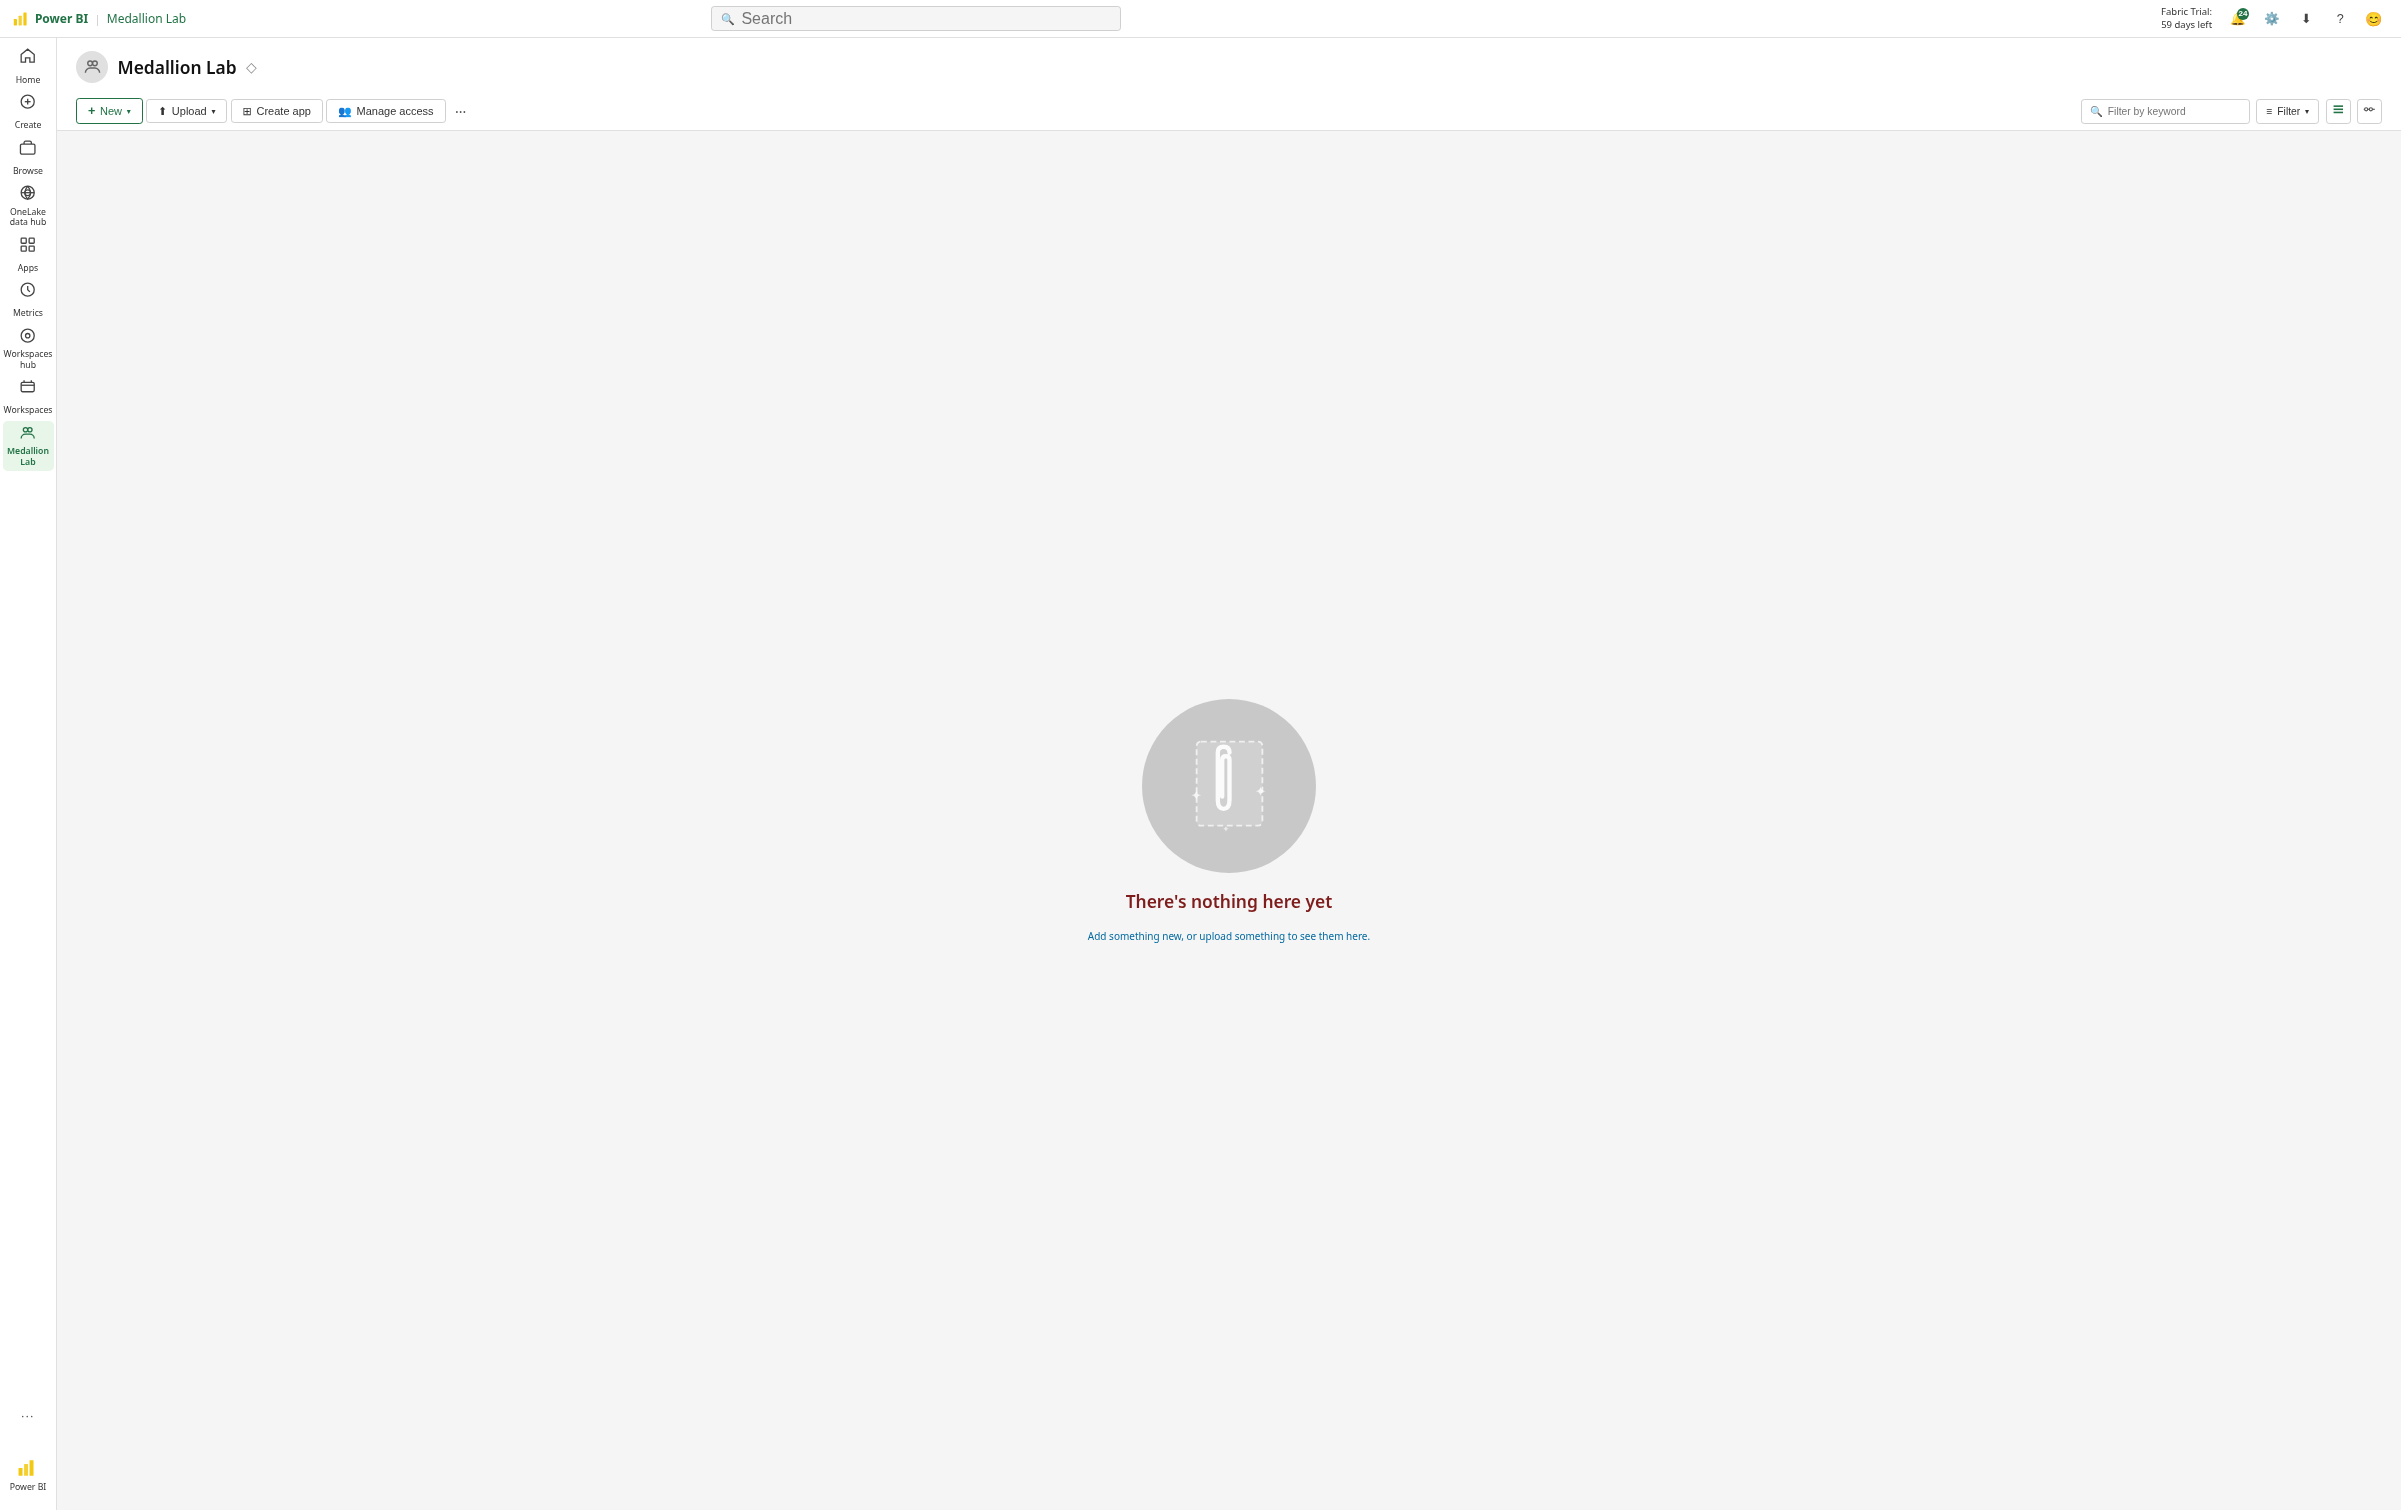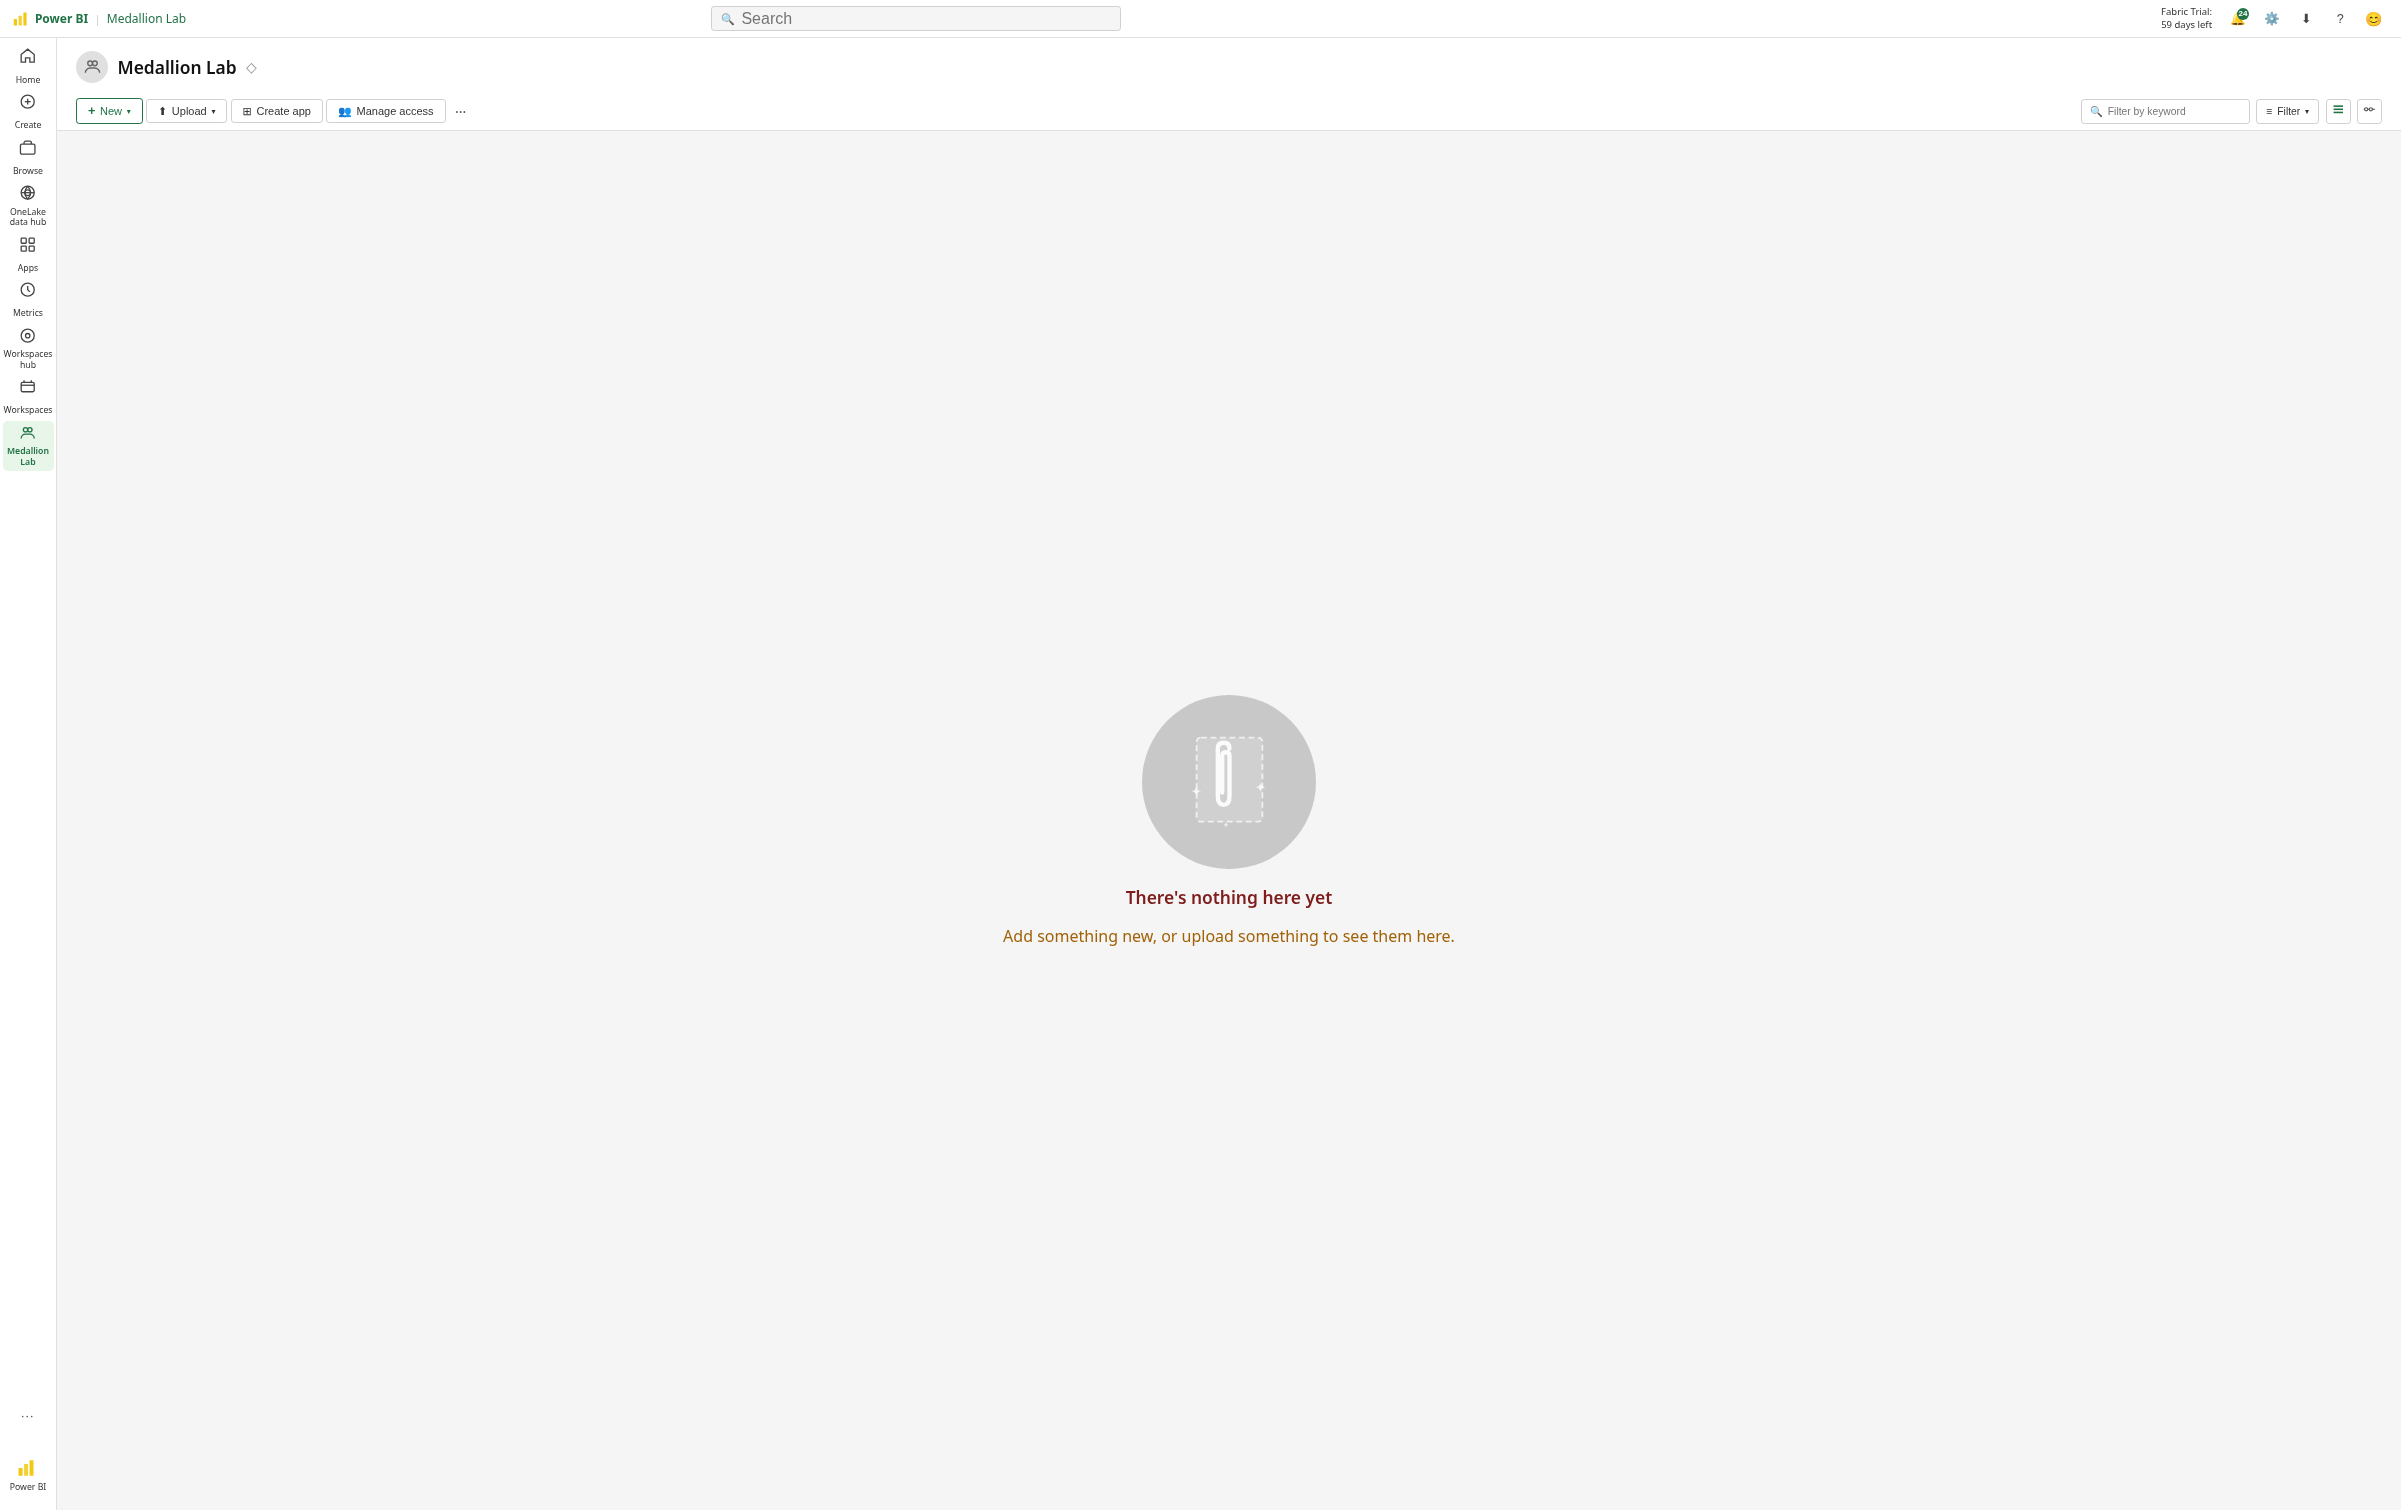--- a/index.html
+++ b/index.html
@@ -256,22 +256,22 @@
     }
     .empty-illustration svg {
       width: 95px; height: 111px;
     }
     .empty-title {
       font-size: 17.4px;
       font-weight: 600;
       color: #7f1d1d;
     }
     .empty-subtitle {
-      font-size: 16px;
-      color: #a16207;
+      font-size: 10px;
+      color: #0369a1;
     }
 
     
     .powerbi-logo {
       display: flex; flex-direction: column; align-items: center; justify-content: center;
       gap: 1.6px; padding: 4.7px; cursor: pointer; border-radius: 3.2px; width: 51px;
     }
     .powerbi-logo-icon {
       width: 22px; height: 22px;
     }

